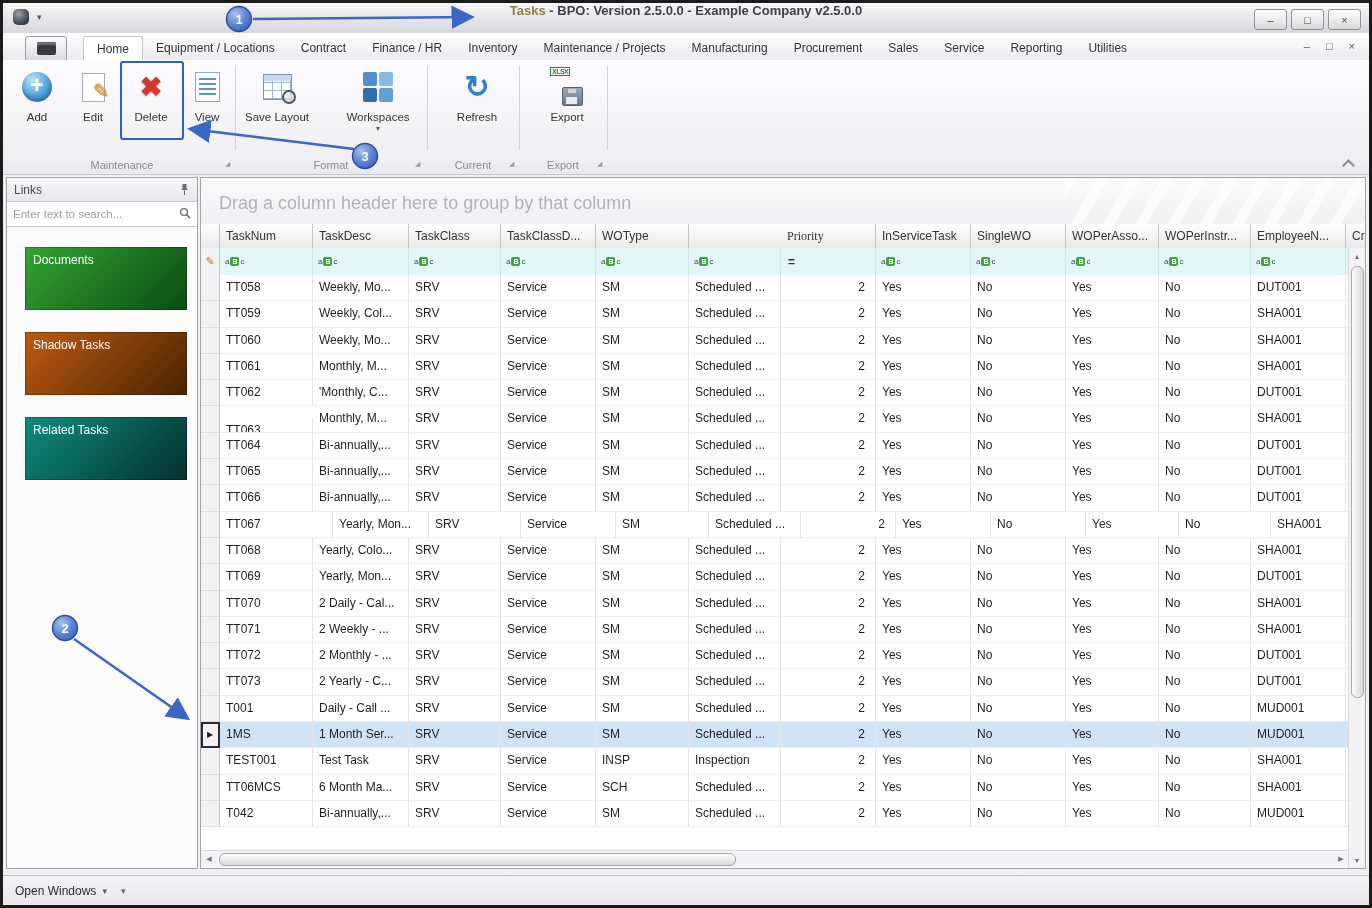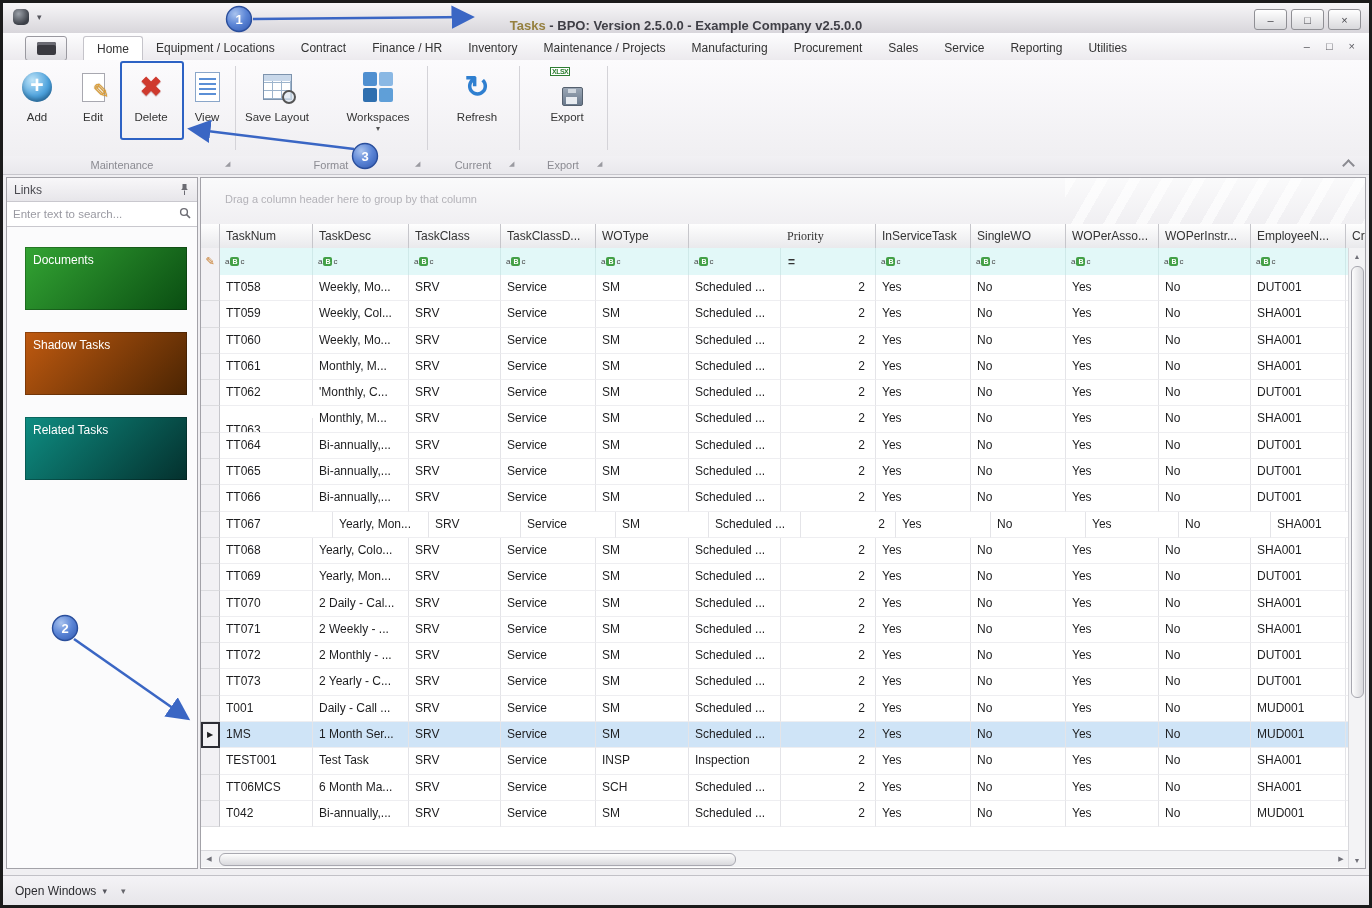--- a/index.html
+++ b/index.html
@@ -6,21 +6,21 @@
   body{width:1372px;height:908px;overflow:hidden;background:#555;}
   #frame{position:relative;width:1366px;height:902px;border:3px solid #1b1b1b;background:#f0eff2;
          font-family:"Liberation Sans",sans-serif;-webkit-font-smoothing:antialiased;}
 
   
   .titlebar{position:absolute;left:0;top:0;right:0;height:30px;
             background:linear-gradient(#f7f6f8,#d8d6db);border-bottom:1px solid #c0bec4;}
   .qat{position:absolute;left:10px;top:6px;display:flex;align-items:center;gap:8px;}
   .appicon{width:16px;height:16px;border-radius:5px;background:radial-gradient(circle at 35% 30%,#9ba0a8,#3c4048 70%);}
   .qat-caret{font-size:9px;color:#55555c;}
-  .title{position:absolute;left:0;right:0;top:0;height:30px;display:flex;align-items:flex-end;justify-content:center;
+  .title{position:absolute;left:0;right:0;top:0;height:30px;display:flex;align-items:flex-start;justify-content:center;
          font-size:13px;font-weight:bold;}
   .title .hl{color:#95803f;}
   .title .rest{color:#3f3f46;white-space:pre;}
   .winbtns{position:absolute;right:8px;top:6px;display:flex;gap:4px;}
   .wbtn{width:31px;height:19px;border:1px solid #8f8f94;border-radius:3px;
         background:linear-gradient(#ffffff,#d9d9dc);color:#46464c;font-size:11px;
         display:flex;align-items:center;justify-content:center;cursor:default;}
 
   
   .tabrow{position:absolute;left:0;top:30px;right:0;height:27px;background:linear-gradient(#fdfdfe,#eceaee);}
@@ -90,21 +90,21 @@
   .tile{width:162px;height:63px;box-sizing:border-box;padding:6px 8px;color:#fff;font-size:12px;
         box-shadow:inset 0 0 0 1px rgba(0,0,0,.25);cursor:pointer;}
 
   
   .grid{position:absolute;left:197px;top:174px;width:1166px;height:692px;background:#fff;
         border:1px solid #a3a2a8;box-sizing:border-box;overflow:hidden;}
   .grid-top{position:absolute;left:0;top:0;width:100%;height:46px;background:linear-gradient(#fafafb,#f0eff2);
             border-bottom:1px solid #c6c5cb;overflow:hidden;}
   .grid-top::after{content:"";position:absolute;right:0;top:0;width:300px;height:100%;
             background:repeating-linear-gradient(120deg,rgba(255,255,255,.65) 0 10px,rgba(255,255,255,0) 10px 28px);}
-  .grid-top .hint{position:absolute;left:24px;top:15px;font-size:11px;color:#b3b2b8;}
+  .grid-top .hint{position:absolute;left:18px;top:15px;font-size:18px;color:#b3b2b8;}
   .grid-header{position:absolute;left:0;top:46px;height:24px;width:100%;display:flex;overflow:hidden;
                background:linear-gradient(#fefefe,#e9e9ec);border-bottom:1px solid #b5b4ba;}
   .hcell{flex:0 0 auto;box-sizing:border-box;border-right:1px solid #c6c6cb;padding:5px 0 0 6px;
          font-size:12px;color:#333;white-space:nowrap;overflow:hidden;}
   .hind{flex:0 0 18px;border-right:1px solid #c6c6cb;background:linear-gradient(#fefefe,#e9e9ec);}
   .grid-filter{position:absolute;left:0;top:70px;height:27px;width:1150px;display:flex;overflow:hidden;
                background:#e2f8f8;border-bottom:1px solid #c2dede;}
   .fcell{flex:0 0 auto;box-sizing:border-box;border-right:1px solid #cfe9e9;display:flex;align-items:center;padding-left:5px;}
   .find{flex:0 0 18px;border-right:1px solid #c6c6cb;background:#f2f1f4;display:flex;align-items:center;justify-content:center;}
   .fpencil{font-size:11px;color:#c77b2a;}

